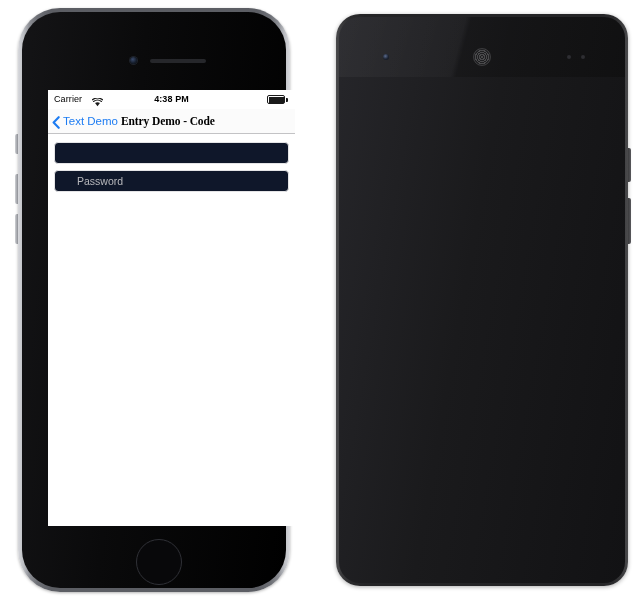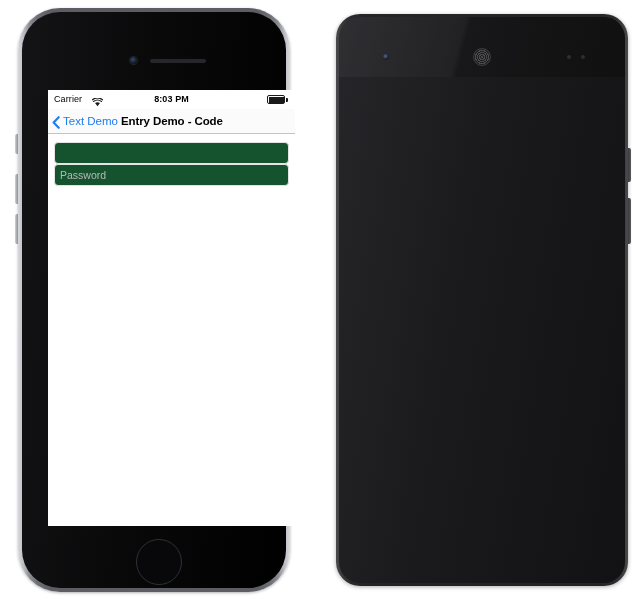--- a/index.html
+++ b/index.html
@@ -171,37 +171,39 @@
   }
   .ios-title {
     position: absolute;
     left: 73px; top: 0;
     height: 24px;
     line-height: 24px;
     font-size: 11.5px;
     font-weight: bold;
     color: #000;
     letter-spacing: -0.1px;
+    font-family: Liberation Serif, serif;
   }
 
   
   .ios-content {
     padding: 8px 6px 0 6px;
     background: #fff;
     height: 100%;
     box-sizing: border-box;
   }
   .ios-entry {
     height: 22px;
     border: 1px solid #e4e4e6;
     border-radius: 4px;
-    background: #14532d;
+    background: #0f172a;
     display: flex;
     align-items: center;
-    padding: 0 5px;
+    padding: 0 22px;
+    margin-bottom: 6px;
     box-sizing: border-box;
   }
   .ios-entry-text {
     font-size: 10.5px;
     color: #b8b8bc;
   }
 
   
   .android {
     position: absolute;
@@ -289,21 +291,21 @@
 
     <div class="ios-status">
       <span class="ios-carrier">Carrier</span>
       <span class="ios-wifi">
         <svg viewBox="0 0 12 10" width="11" height="9">
           <path d="M6 9.2 L3.3 5.6 a4.6 4.6 0 0 1 5.4 0 Z" fill="#1a1a1a"></path>
           <path d="M1.6 3.9 a7.2 7.2 0 0 1 8.8 0" stroke="#1a1a1a" stroke-width="1.25" fill="none" stroke-linecap="round"></path>
           <path d="M0.3 2.0 a9.6 9.6 0 0 1 11.4 0" stroke="#1a1a1a" stroke-width="1.25" fill="none" stroke-linecap="round"></path>
         </svg>
       </span>
-      <span class="ios-time">8:03 PM</span>
+      <span class="ios-time">4:38 PM</span>
       <span class="ios-battery">
         <span class="ios-batt-shell"></span>
         <span class="ios-batt-fill"></span>
         <span class="ios-batt-nub"></span>
       </span>
     </div>
 
     <div class="ios-navbar">
       <div class="ios-back">
         <span class="ios-chevron">

